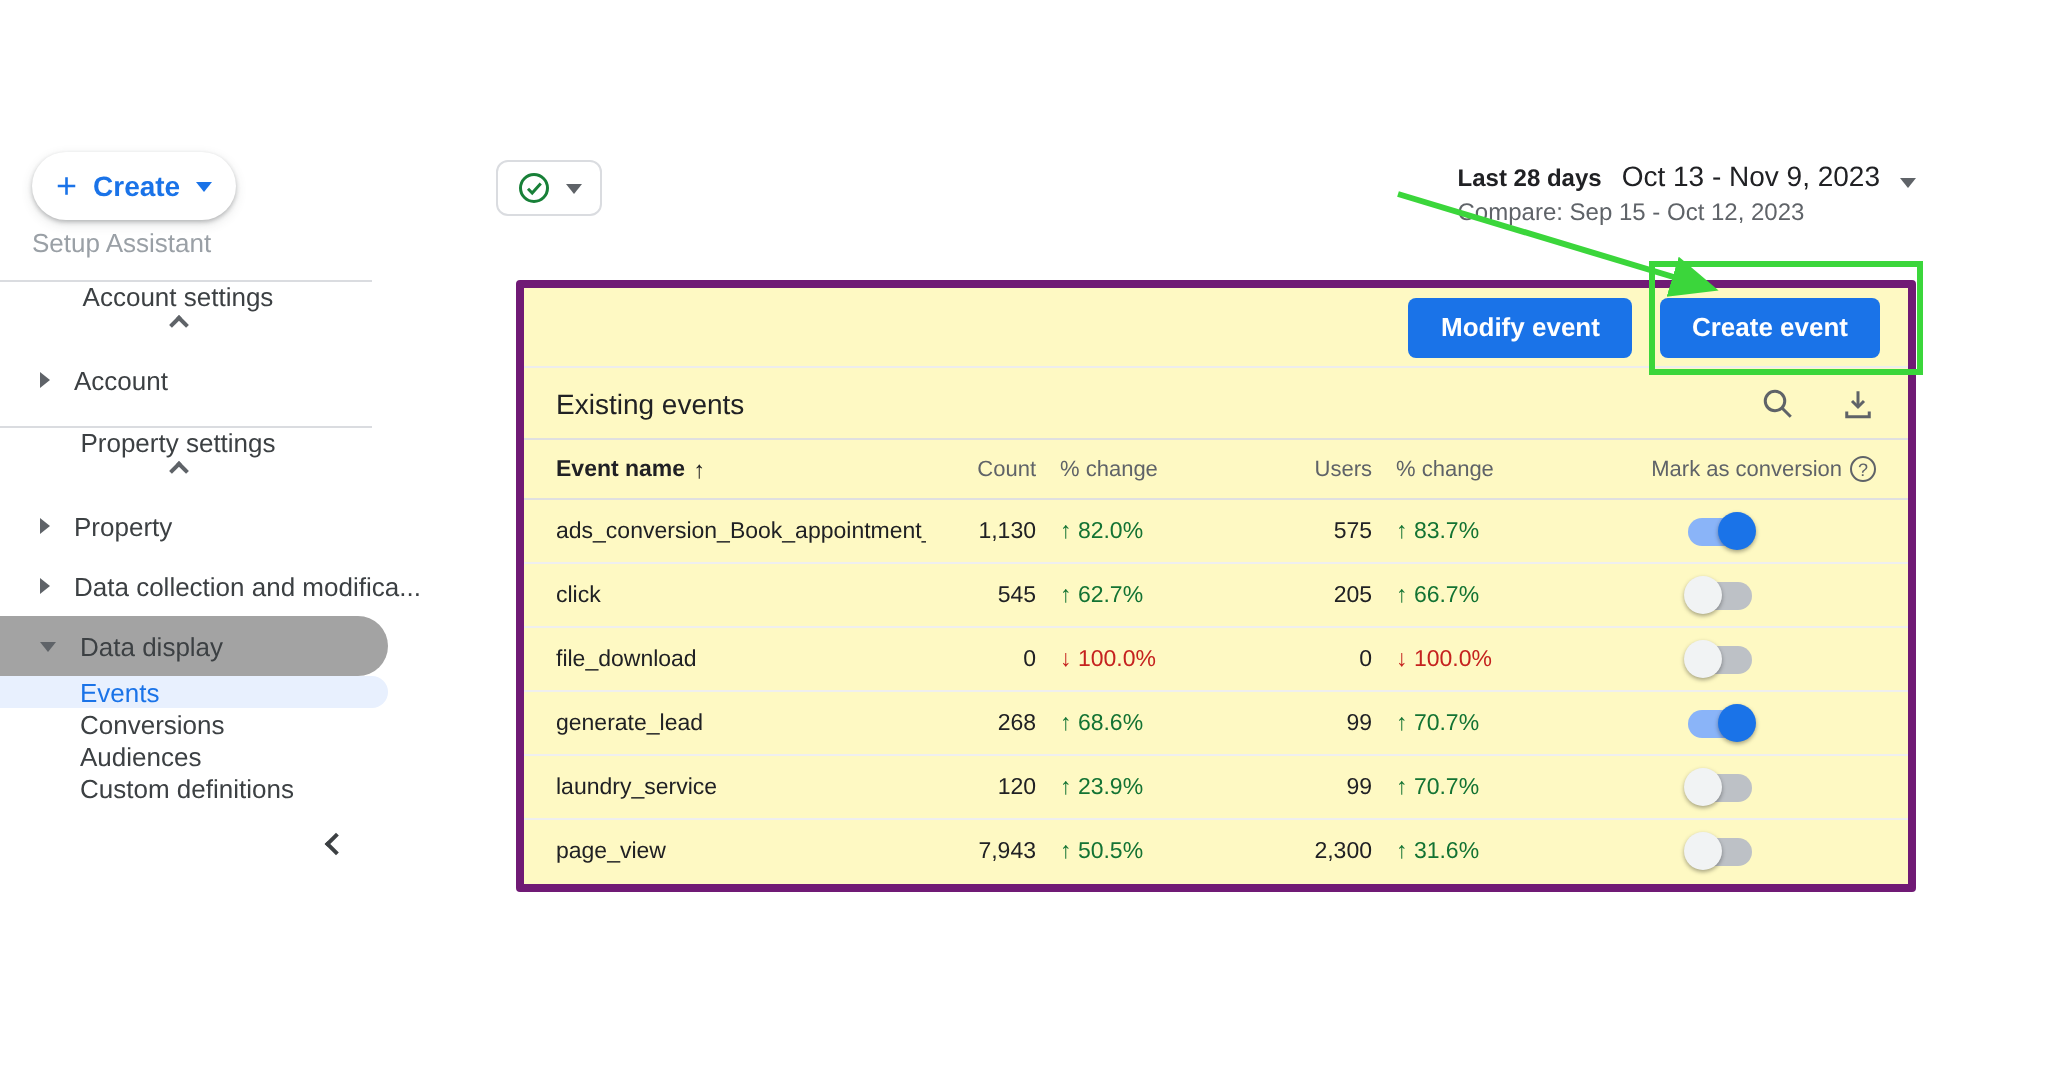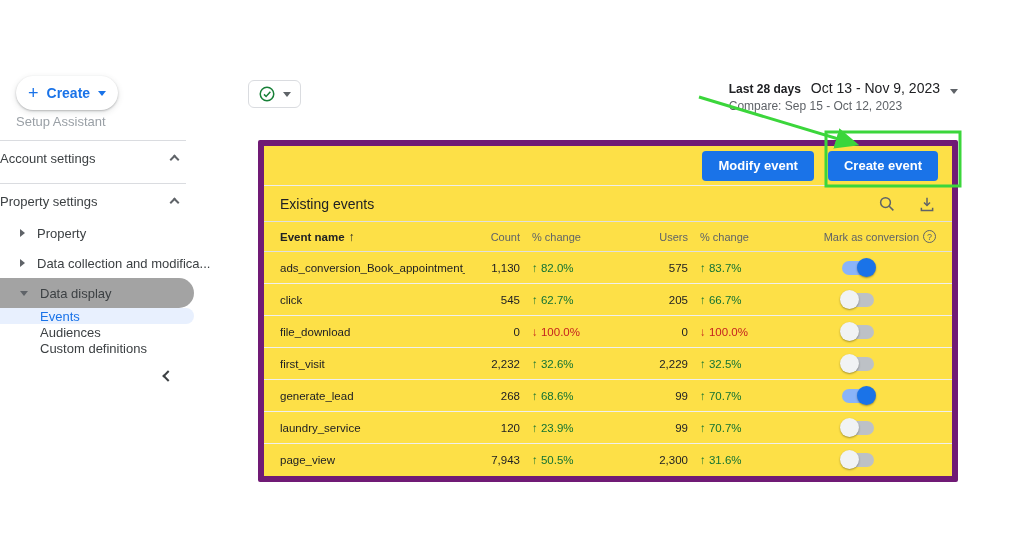--- a/index.html
+++ b/index.html
@@ -9,21 +9,21 @@
 
   
   .sidebar { position:absolute; left:0; top:0; width:196px; height:100%; background:#fff; padding-top:76px; font-size:13px; color:#3c4043; }
   .create-btn { margin-left:16px; height:34px; padding:0 12px 0 12px; background:#fff; border:none; border-radius:18px;
     box-shadow:0 1px 2px rgba(60,64,67,.3), 0 2px 6px rgba(60,64,67,.15); display:flex; align-items:center; gap:8px;
     color:#1a73e8; font-size:14px; font-weight:bold; cursor:pointer; position:relative; z-index:3; }
   .plus-glyph { font-size:18px; font-weight:normal; line-height:1; }
   .caret-down-blue { width:0; height:0; border-left:4px solid transparent; border-right:4px solid transparent; border-top:5px solid #1a73e8; }
   .setup-item { margin:4px 0 0 16px; color:#9aa0a6; height:18px; overflow:hidden; }
   .sb-divider { height:1px; background:#dadce0; margin-top:8px; width:186px; }
-  .sb-section { height:34px; display:flex; align-items:center; justify-content:space-between; padding:0 18px 0 0; color:#3c4043; cursor:pointer; }
+  .sb-section { height:34px; display:flex; align-items:center; padding:0 18px 0 0; color:#3c4043; cursor:pointer;flex-direction:column; }
   .chev-up { width:7px; height:7px; border-left:2px solid #5f6368; border-top:2px solid #5f6368; transform:rotate(45deg); margin-top:3px; }
   .sb-item { height:30px; display:flex; align-items:center; gap:12px; padding-left:20px; cursor:pointer; white-space:nowrap; }
   .tri-right { width:0; height:0; border-top:4px solid transparent; border-bottom:4px solid transparent; border-left:5px solid #5f6368; flex:0 0 auto; }
   .tri-down { width:0; height:0; border-left:4px solid transparent; border-right:4px solid transparent; border-top:5px solid #5f6368; flex:0 0 auto; }
   .sb-item.active-parent { background:#a3a3a3; border-radius:0 16px 16px 0; width:194px; }
   .sb-subitem { height:16px; display:flex; align-items:center; padding-left:40px; cursor:pointer; }
   .sb-subitem.selected { background:#e8f0fe; color:#1a73e8; border-radius:0 16px 16px 0; width:194px; }
   .collapse-row { display:flex; justify-content:flex-end; padding:16px 24px 0 0; }
   .chev-left { width:8px; height:8px; border-left:2px solid #3c4043; border-bottom:2px solid #3c4043; transform:rotate(45deg); cursor:pointer; }
 
@@ -33,21 +33,21 @@
   .segment-chip { display:flex; align-items:center; gap:7px; height:28px; padding:0 9px; border:1px solid #dadce0; border-radius:6px; background:#fff; cursor:pointer; }
   .caret-down-gray { width:0; height:0; border-left:4px solid transparent; border-right:4px solid transparent; border-top:5px solid #5f6368; }
   .date-block { display:flex; align-items:flex-start; gap:10px; cursor:pointer; }
   .date-line1 { display:flex; gap:10px; align-items:baseline; justify-content:flex-end; }
   .range-label { font-size:12px; font-weight:bold; color:#202124; }
   .range-value { font-size:14px; color:#202124; }
   .compare-line { font-size:12px; color:#5f6368; margin-top:3px; }
   .date-caret { margin-top:9px; }
 
   
-  .card { position:absolute; left:62px; top:140px; width:700px; background:#fde047; border:6px solid #701a75; border-radius:2px; }
+  .card { position:absolute; left:62px; top:140px; width:700px; background:#fef9c3; border:4px solid #701a75; border-radius:2px; }
   .card-toolbar { height:40px; display:flex; align-items:center; justify-content:flex-end; gap:14px; padding:0 14px; border-bottom:1px solid #ededed; }
   .btn-primary { background:#1a73e8; color:#fff; border:none; border-radius:4px; height:30px; padding:0 16px; font-size:13px; font-weight:bold; cursor:pointer; font-family:"Liberation Sans", sans-serif; }
   .panel-title-row { height:36px; display:flex; align-items:center; padding:0 16px; border-bottom:1px solid #e0e0e0; }
   .panel-title { font-size:14px; color:#202124; flex:1; }
   .icon-btn { background:none; border:none; margin-left:22px; cursor:pointer; display:flex; align-items:center; }
 
   .t-head, .t-row { display:grid; grid-template-columns:185px 55px 100px 68px 100px 1fr; align-items:center; padding:0 16px; }
   .t-head { height:30px; border-bottom:1px solid #e0e0e0; font-size:11px; color:#5f6368; }
   .col-name-head { color:#202124; font-weight:bold; font-size:11.5px; display:flex; align-items:center; gap:4px; cursor:pointer; }
   .sort-arrow { font-size:12px; color:#202124; }
@@ -86,39 +86,44 @@
       <span class="caret-down-blue"></span>
     </button>
 
     <div class="setup-item">Setup Assistant</div>
     <div class="sb-divider"></div>
 
     <div class="sb-section">
       <span>Account settings</span>
       <span class="chev-up"></span>
     </div>
+    <div class="sb-item">
+      <span class="tri-right"></span>
+      <span>Account</span>
+    </div>
     <div class="sb-divider"></div>
 
     <div class="sb-section">
       <span>Property settings</span>
       <span class="chev-up"></span>
     </div>
     <div class="sb-item">
       <span class="tri-right"></span>
       <span>Property</span>
     </div>
     <div class="sb-item">
       <span class="tri-right"></span>
       <span>Data collection and modifica...</span>
     </div>
     <div class="sb-item active-parent">
       <span class="tri-down"></span>
       <span>Data display</span>
     </div>
     <div class="sb-subitem selected">Events</div>
+    <div class="sb-subitem">Conversions</div>
     <div class="sb-subitem">Audiences</div>
     <div class="sb-subitem">Custom definitions</div>
 
     <div class="collapse-row">
       <span class="chev-left"></span>
     </div>
   </aside>
 
   <div class="main">
 
@@ -218,32 +223,20 @@
     <span class="col-change down">↓ 100.0%</span>
     <span class="col-right">0</span>
     <span class="col-change down">↓ 100.0%</span>
     <span class="col-conv-cell">
       <span class="toggle">
                 <span class="knob"></span>
               </span>
     </span>
   </div>
           <div class="t-row">
-    <span class="cell-name">first_visit</span>
-    <span class="col-right">2,232</span>
-    <span class="col-change up">↑ 32.6%</span>
-    <span class="col-right">2,229</span>
-    <span class="col-change up">↑ 32.5%</span>
-    <span class="col-conv-cell">
-      <span class="toggle">
-                <span class="knob"></span>
-              </span>
-    </span>
-  </div>
-          <div class="t-row">
     <span class="cell-name">generate_lead</span>
     <span class="col-right">268</span>
     <span class="col-change up">↑ 68.6%</span>
     <span class="col-right">99</span>
     <span class="col-change up">↑ 70.7%</span>
     <span class="col-conv-cell">
       <span class="toggle on">
                 <span class="knob"></span>
               </span>
     </span>

